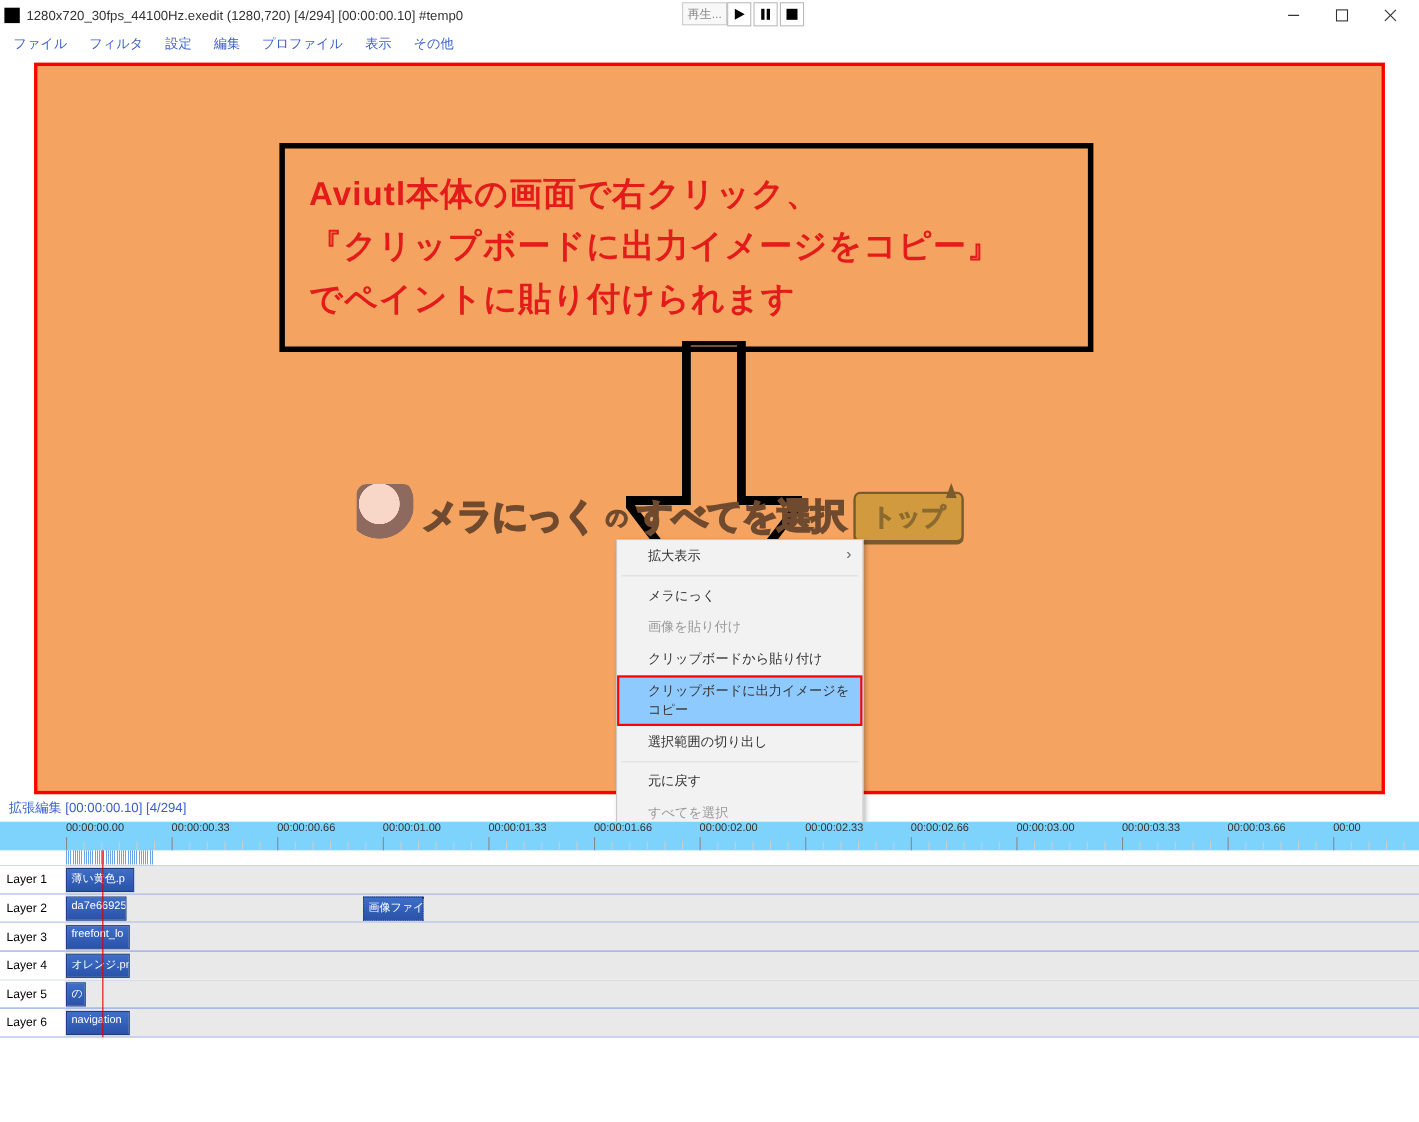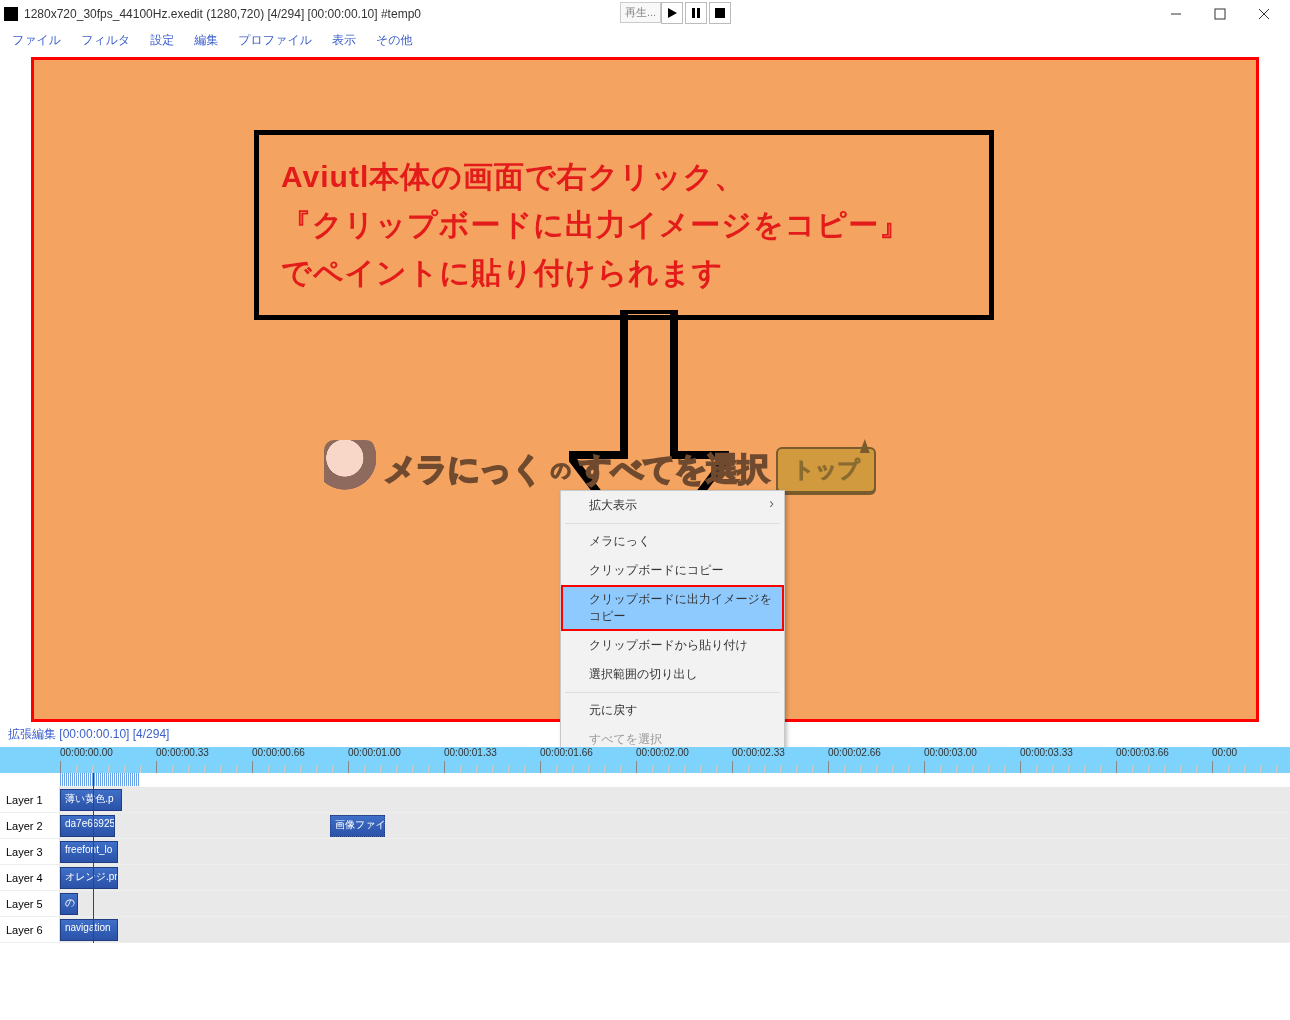--- a/index.html
+++ b/index.html
@@ -134,23 +134,23 @@
     <span class="no">の</span>
     <span class="txt">すべてを選択</span>
     <span class="topbadge">トップ</span>
   </div>
 </div>
 
 <div class="context-menu">
   <div class="item submenu">拡大表示</div>
   <div class="sep"></div>
   <div class="item">メラにっく</div>
-  <div class="item">クリップボードにコピー</div>
+  <div class="item disabled">画像を貼り付け</div>
+  <div class="item">クリップボードから貼り付け</div>
   <div class="item highlight">クリップボードに出力イメージをコピー</div>
-  <div class="item">クリップボードから貼り付け</div>
   <div class="item">選択範囲の切り出し</div>
   <div class="sep"></div>
   <div class="item">元に戻す</div>
   <div class="item disabled">すべてを選択</div>
   <div class="sep"></div>
   <div class="item">マークする</div>
 </div>
 
 <div class="timeline-title">拡張編集 [00:00:00.10] [4/294]</div>
 

